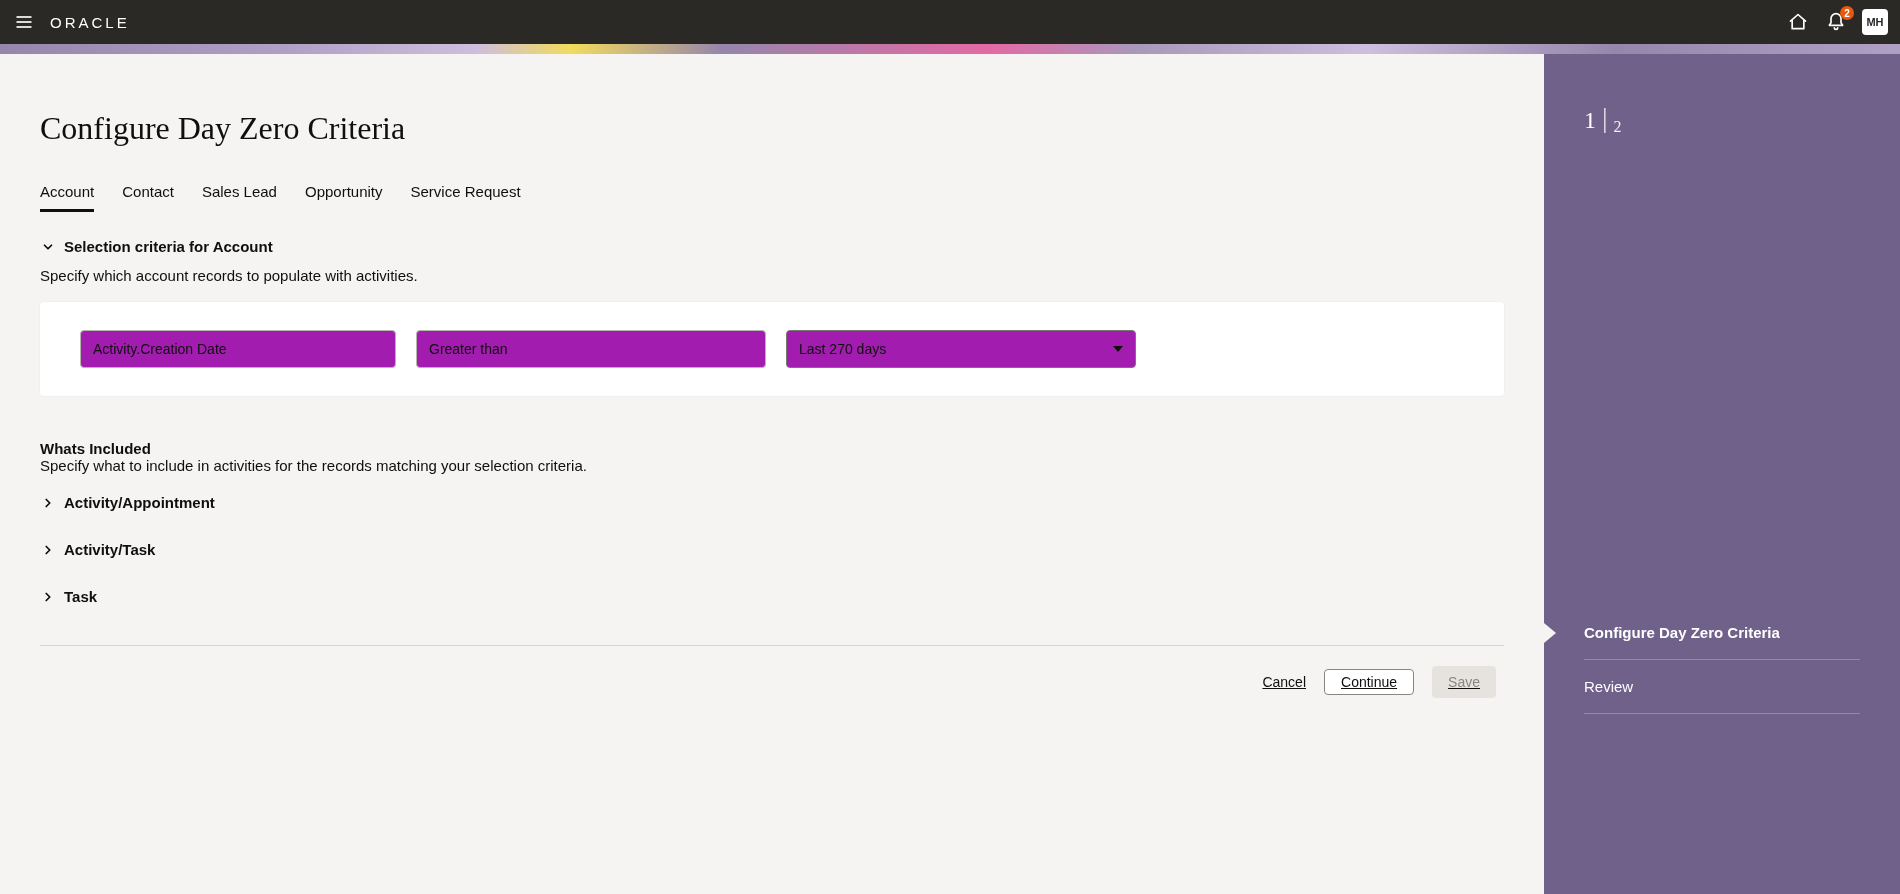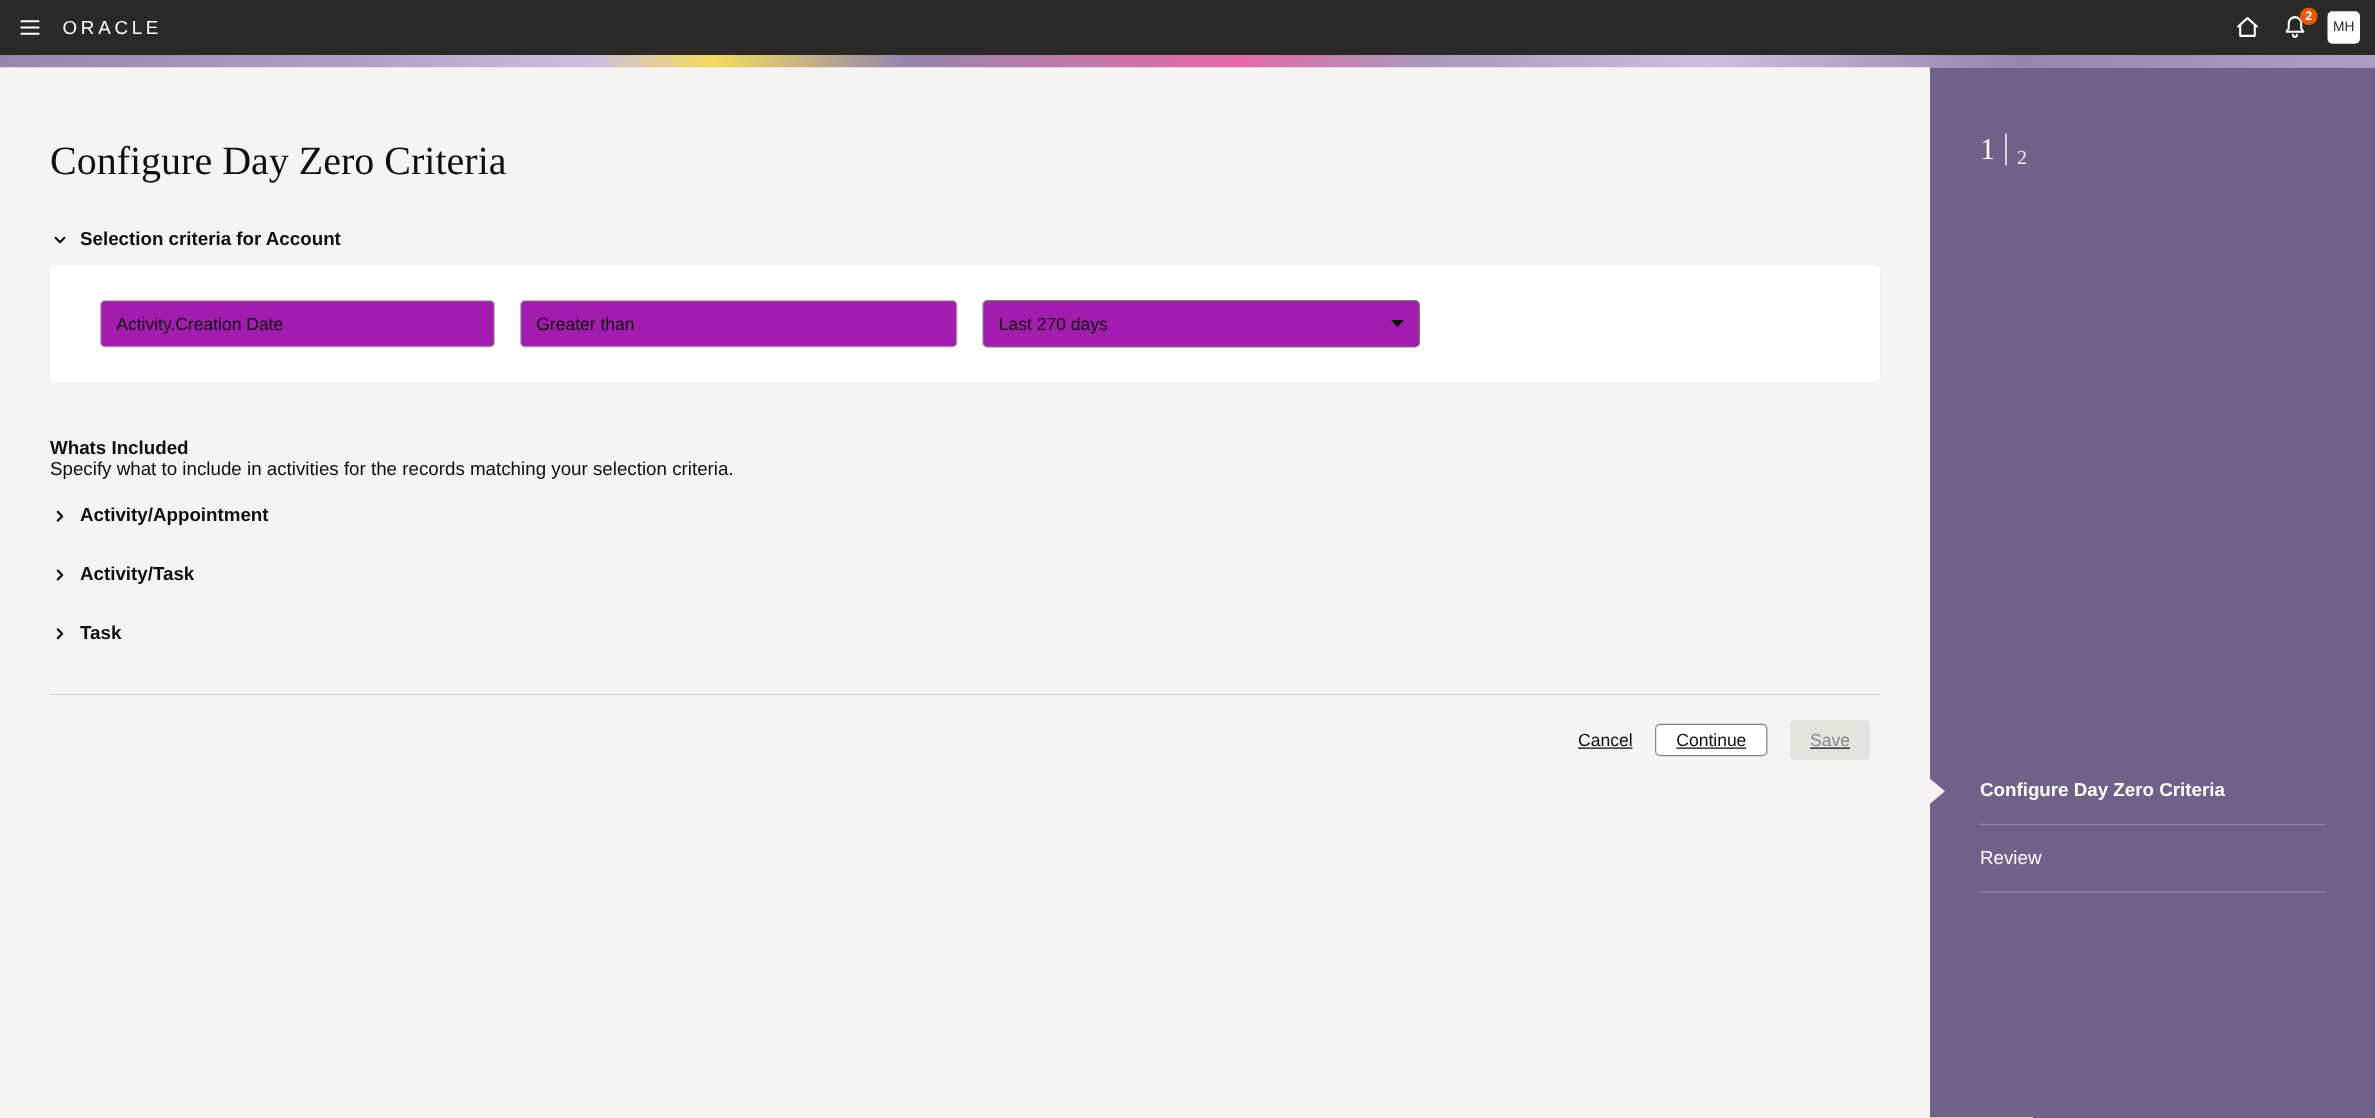--- a/index.html
+++ b/index.html
@@ -24,21 +24,21 @@
   .badge {
     position: absolute; top: -2px; right: -4px;
     background: #e8590c; color: #fff; font-size: 10px; font-weight: 700;
     width: 14px; height: 14px; border-radius: 7px;
     display: flex; align-items: center; justify-content: center;
   }
   .avatar-chip {
     width: 26px; height: 26px; border-radius: 4px;
     background: #fff; color: #2b2926;
     display: flex; align-items: center; justify-content: center;
-    font-size: 11px; font-weight: 400; margin-left: 12px; cursor: pointer;
+    font-size: 11px; font-weight: 700; margin-left: 12px; cursor: pointer;
   }
 
   
   .banner-strip {
     height: 10px;
     background: linear-gradient(90deg,
       #8b7aa3 0%, #a896bf 15%, #c9b8dc 25%, #f2d94c 30%,
       #8b7aa3 38%, #e25a9c 52%, #9f8fb5 60%, #c9b8dc 72%,
       #8b7aa3 85%, #a896bf 100%);
     opacity: 0.9;
@@ -132,29 +132,37 @@
   <div class="avatar-chip">MH</div>
 </div>
 
 <div class="banner-strip"></div>
 
 <div class="layout">
 
   <div class="main">
     <h1 class="page-title">Configure Day Zero Criteria</h1>
 
+    <div class="tabs">
+      <div class="tab active">Account</div>
+      <div class="tab">Contact</div>
+      <div class="tab">Sales Lead</div>
+      <div class="tab">Opportunity</div>
+      <div class="tab">Service Request</div>
+    </div>
 
     <div class="section-header">
       <span class="chev">
         <svg viewBox="0 0 24 24" fill="none" stroke="#100f0e" stroke-width="3" stroke-linecap="round" stroke-linejoin="round">
             <polyline points="6 9 12 15 18 9"></polyline>
           </svg>
       </span>
       <span>Selection criteria for Account</span>
     </div>
+    <div class="section-desc">Specify which account records to populate with activities.</div>
 
     <div class="criteria-card">
       <div class="field w1">
         <span>Activity.Creation Date</span>
       </div>
       <div class="field w2">
         <span>Greater than</span>
       </div>
       <div class="field w3">
         <span>Last 270 days</span>

